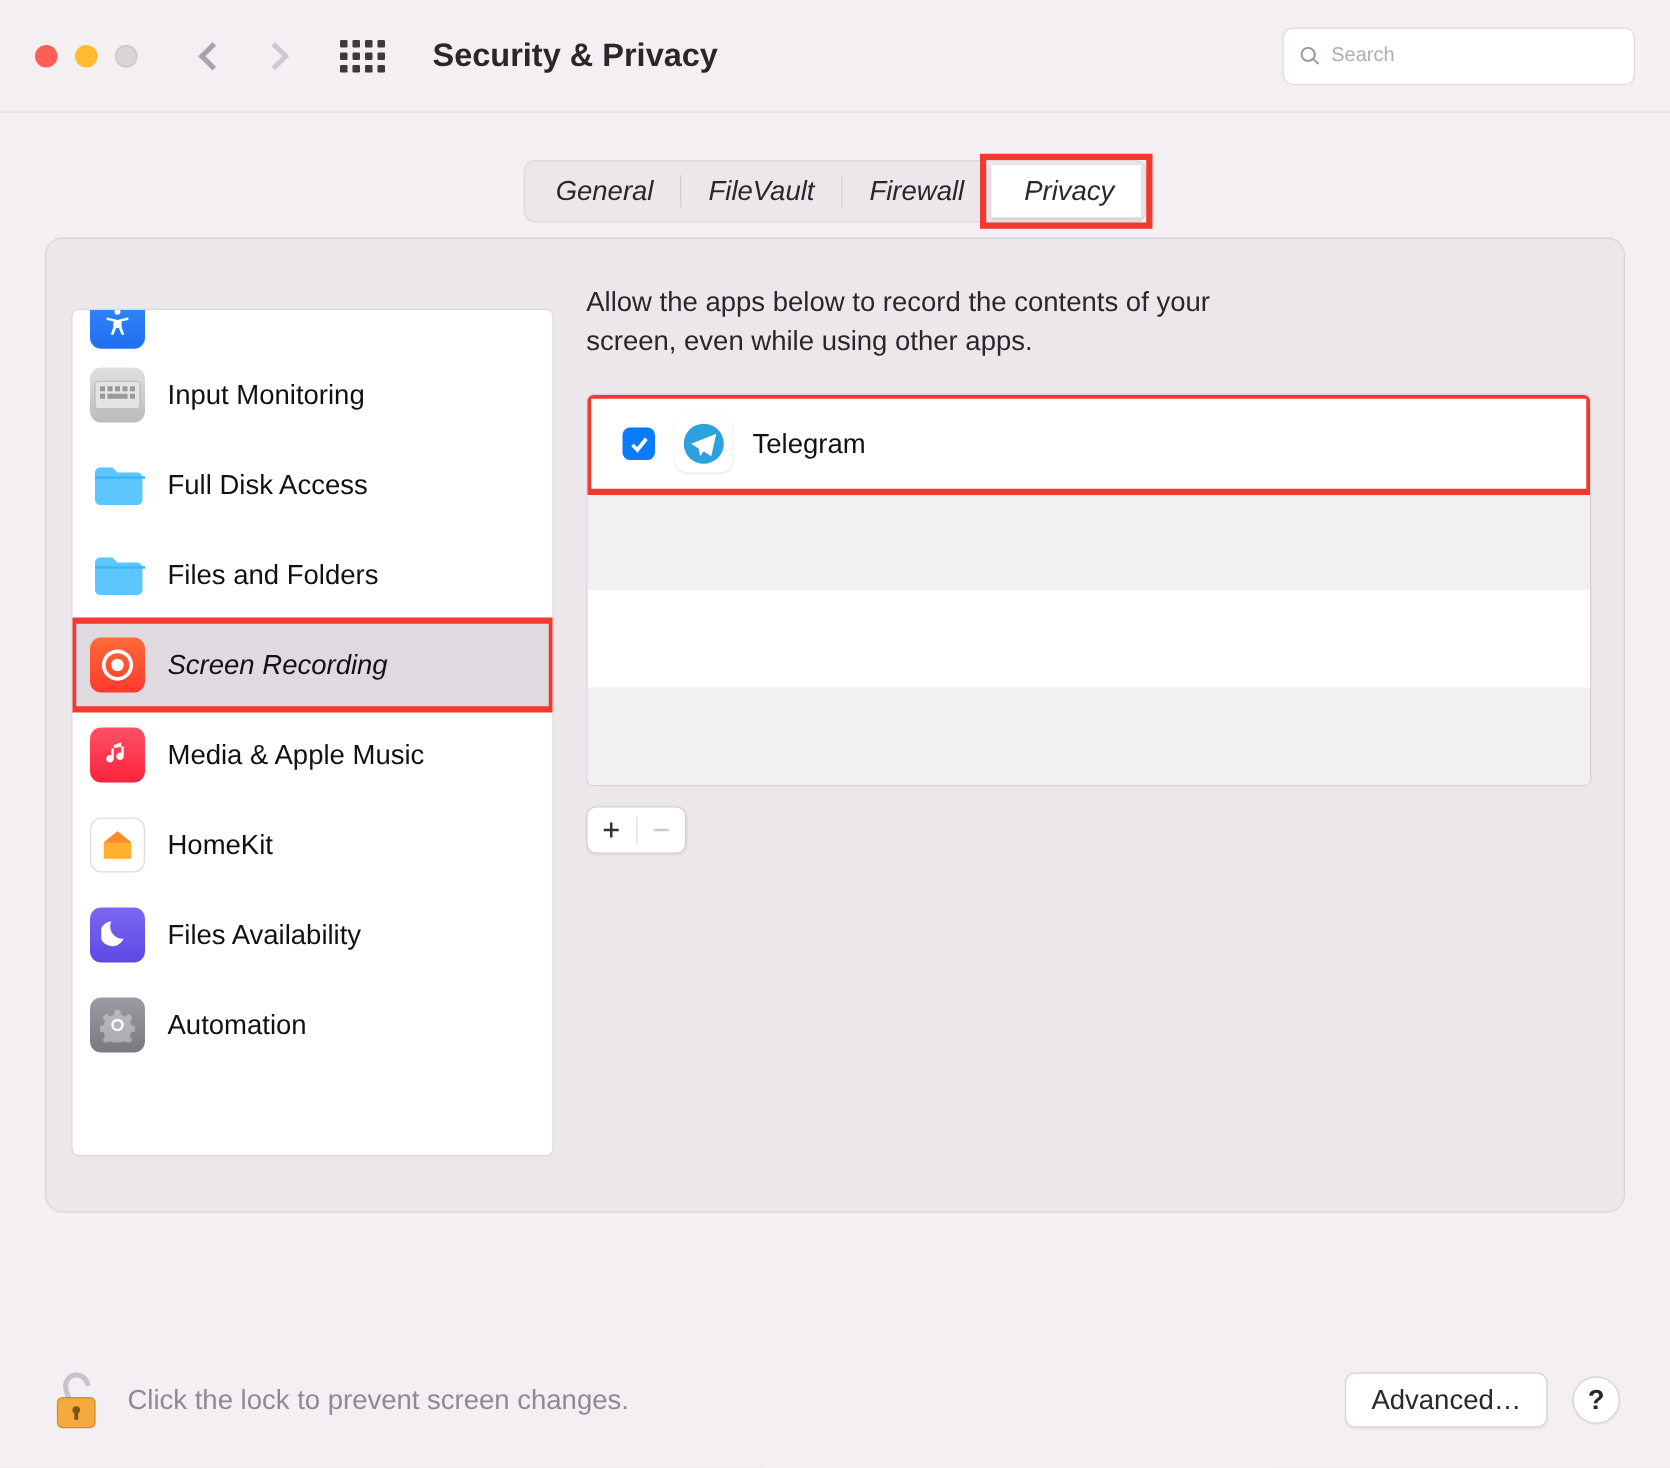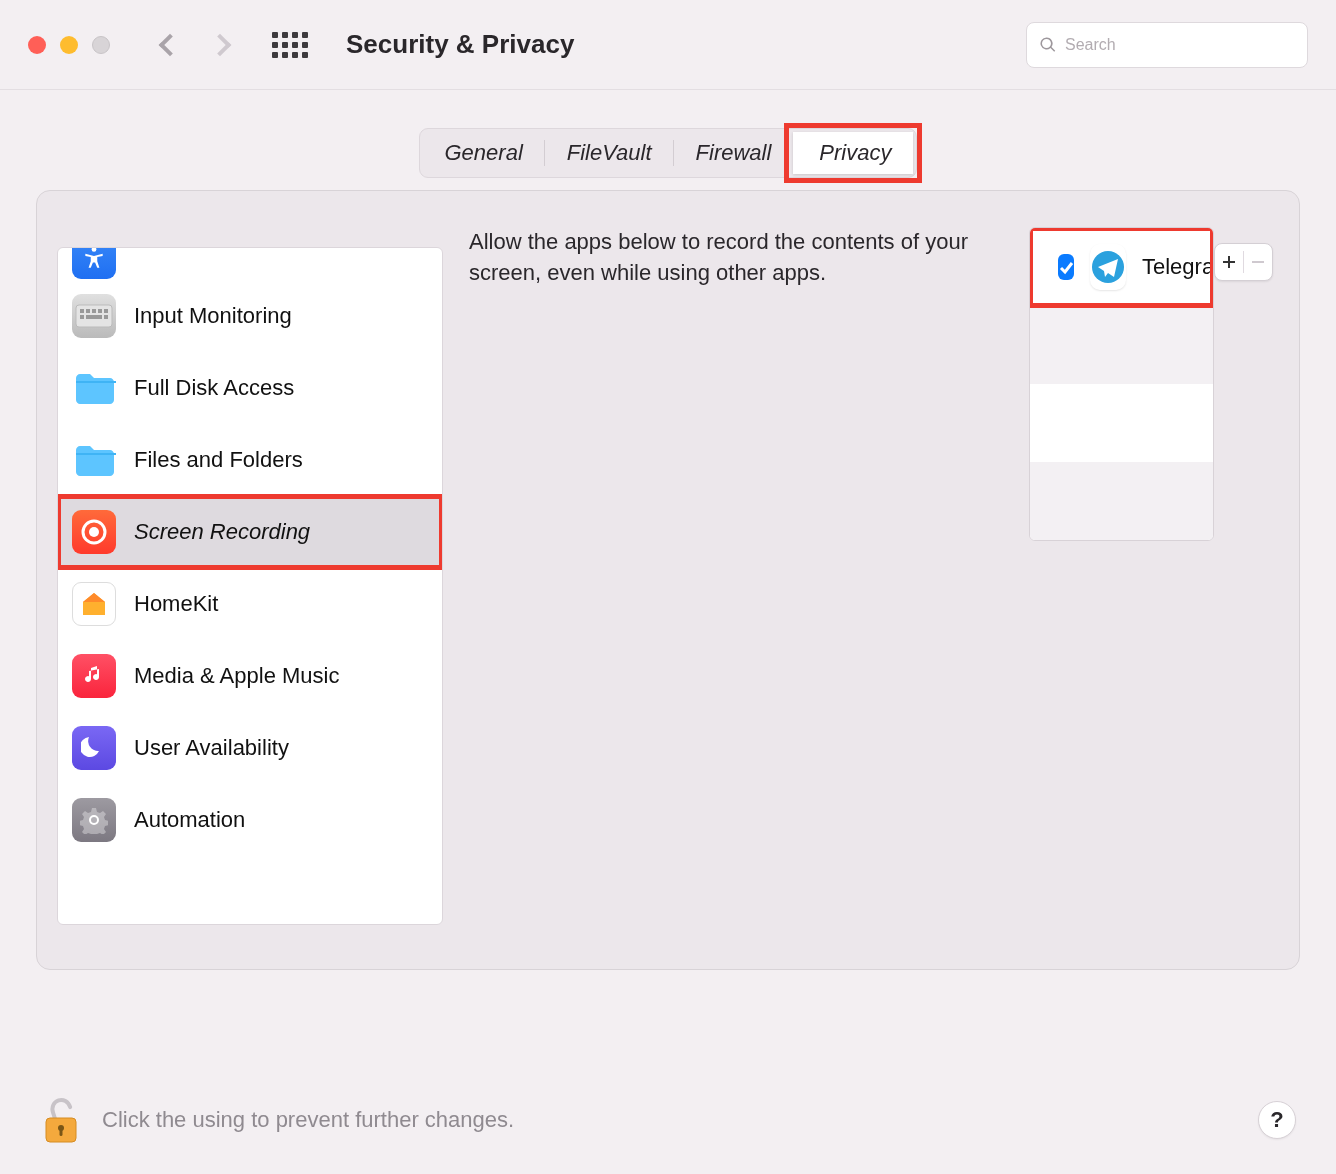--- a/index.html
+++ b/index.html
@@ -101,21 +101,21 @@
   .ic-screenrec { background: linear-gradient(#ff6a3a,#ff3a2c); }
   .ic-music { background: linear-gradient(#ff5065,#fa243c); }
   .ic-home { background: #fff; border:1px solid #ddd; }
   .ic-bt { background: linear-gradient(#2a91ff,#1471f3); }
   .ic-moon { background: linear-gradient(#7a68f4,#5c49e2); }
   .ic-gear { background: linear-gradient(#9d9aa1,#7c7881); }
 
   .detail {
     flex: 1;
     padding: 36px 26px 26px 12px;
-    display: flex; flex-direction: row;
+    display: flex; flex-direction: column;
   }
   .desc { font-size: 22px; color: #2a272b; line-height: 1.4; margin-bottom: 26px; max-width: 560px; }
   .app-list {
     background: #fff;
     border: 1px solid #d8d2d7;
     border-radius: 6px;
     height: 314px;
     overflow: hidden;
   }
   .app-row {
@@ -262,43 +262,43 @@
     <div class="sb-item selected highlighted">
       <div class="sb-icon ic-screenrec">
         <svg width="28" height="28" viewBox="0 0 28 28">
             <circle cx="14" cy="14" r="11" fill="none" stroke="#fff" stroke-width="3"></circle>
             <circle cx="14" cy="14" r="5" fill="#fff"></circle>
           </svg>
       </div>
       <span>Screen Recording</span>
     </div>
     <div class="sb-item">
+      <div class="sb-icon ic-music">
+        <svg width="24" height="24" viewBox="0 0 24 24" fill="#fff">
+            <path d="M9 4v11a3 3 0 11-2-2.8V7l10-2v8a3 3 0 11-2-2.8V2z"></path>
+          </svg>
+      </div>
+      <span>Media &amp; Apple Music</span>
+    </div>
+    <div class="sb-item">
       <div class="sb-icon ic-home">
         <svg width="30" height="30" viewBox="0 0 30 30">
             <path d="M15 4l11 9v13H4V13z" fill="#ffb02e"></path>
             <path d="M15 4l11 9H4z" fill="#ff8a2a"></path>
           </svg>
       </div>
       <span>HomeKit</span>
     </div>
     <div class="sb-item">
-      <div class="sb-icon ic-music">
-        <svg width="24" height="24" viewBox="0 0 24 24" fill="#fff">
-            <path d="M9 4v11a3 3 0 11-2-2.8V7l10-2v8a3 3 0 11-2-2.8V2z"></path>
-          </svg>
-      </div>
-      <span>Media &amp; Apple Music</span>
-    </div>
-    <div class="sb-item">
       <div class="sb-icon ic-moon">
         <svg width="26" height="26" viewBox="0 0 26 26" fill="#fff">
             <path d="M18 16A10 10 0 018 2a10 10 0 1010 14z"></path>
           </svg>
       </div>
-      <span>User Availability</span>
+      <span>Files Availability</span>
     </div>
     <div class="sb-item">
       <div class="sb-icon ic-gear">
         <svg width="28" height="28" viewBox="0 0 28 28" fill="#fff">
             <path d="M14 9a5 5 0 100 10 5 5 0 000-10zm0 2a3 3 0 110 6 3 3 0 010-6z"></path>
             <path d="M12 2h4l1 4 3 1 3-2 3 3-2 3 1 3 4 1v4l-4 1-1 3 2 3-3 3-3-2-3 1-1 4h-4l-1-4-3-1-3 2-3-3 2-3-1-3-4-1v-4l4-1 1-3-2-3 3-3 3 2 3-1z" opacity=".35"></path>
           </svg>
       </div>
       <span>Automation</span>
     </div>
@@ -344,16 +344,17 @@
 </div>
 
 <div class="footer">
   <svg class="lock-icon" viewBox="0 0 42 52">
     <path d="M12 24v-8c0-6 4-10 9-10s9 4 9 10" fill="none" stroke="#c8c3c8" stroke-width="4" stroke-linecap="round" transform="rotate(-18 21 14)"></path>
     <rect x="6" y="24" width="30" height="24" rx="4" fill="#f4a93d"></rect>
     <rect x="6" y="24" width="30" height="24" rx="4" fill="none" stroke="#d68c22" stroke-width="1"></rect>
     <circle cx="21" cy="34" r="3" fill="#7a5616"></circle>
     <rect x="19.5" y="35" width="3" height="7" rx="1.5" fill="#7a5616"></rect>
   </svg>
-  <div class="footer-text">Click the using to prevent further changes.</div>
+  <div class="footer-text">Click the lock to prevent screen changes.</div>
   <div class="spacer"></div>
+  <button class="btn">Advanced…</button>
   <div class="help-btn">?</div>
 </div>
 
 </body></html>

